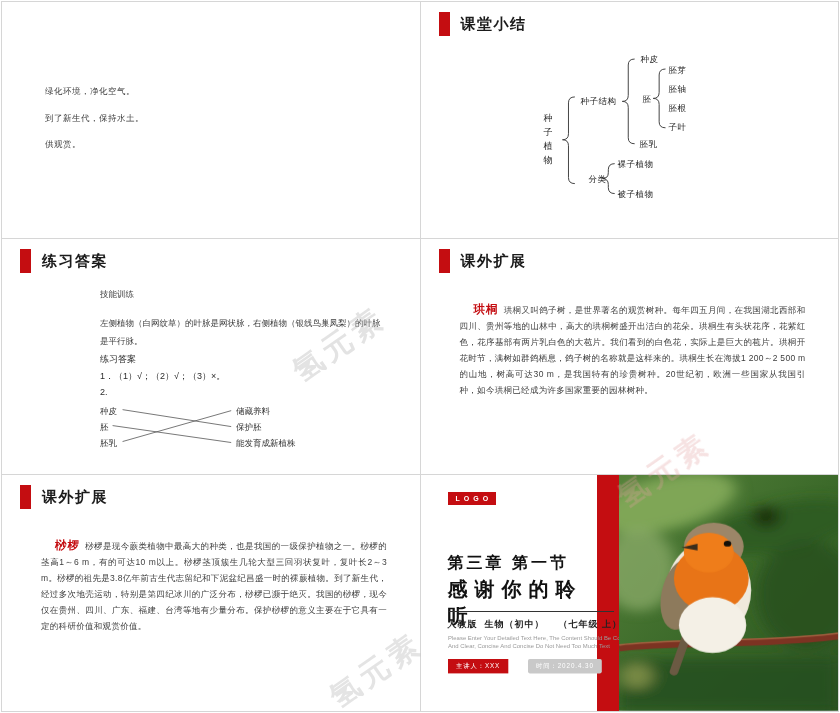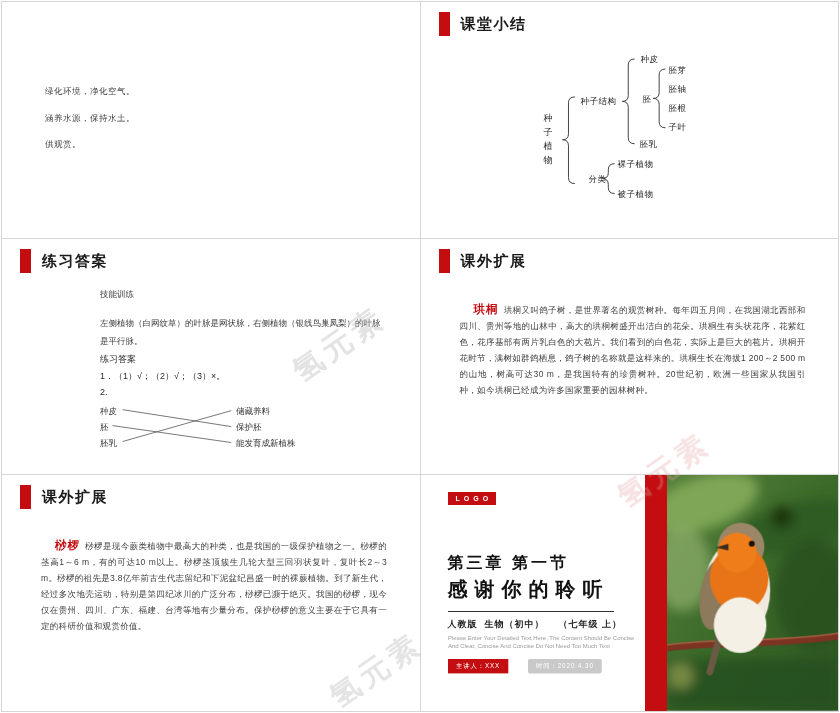--- a/index.html
+++ b/index.html
@@ -34,21 +34,21 @@
   .m-label    { position:absolute; font-size:8.5px; color:#333; white-space:nowrap; }
   .mlines     { position:absolute; inset:0; width:100%; height:100%; }
 
   
   .ext-para { position:absolute; left:39px; top:62px; width:346px; font-size:8.5px;
     color:#3d3d3d; line-height:16px; text-align:justify; text-indent:14px; letter-spacing:.3px; }
   .kw { font-weight:bold; font-size:11.5px; letter-spacing:1px; margin-right:5px; }
 
   
   .s6 { display:flex; height:100%; }
-  .s6-left { position:relative; width:224px; background:#fff; }
+  .s6-left { position:relative; width:176px; background:#fff; }
   .s6-strip { width:22px; height:100%; }
   .s6-photo { flex:1; position:relative; }
   .s6-photo svg { display:block; width:100%; height:100%; }
   .logo-badge { position:absolute; left:27px; top:17px; color:#fff; font-size:7px;
     font-weight:bold; letter-spacing:4px; padding:3px 4px 3px 8px; }
   .chapter { position:absolute; left:27px; top:78px; font-size:16px; font-weight:bold;
     color:#111; letter-spacing:3px; }
   .thanks  { position:absolute; left:27px; top:101px; font-size:20px; font-weight:bold;
     color:#111; letter-spacing:7px; }
   .divider { position:absolute; left:27px; top:136px; width:166px; height:1px; background:#333; }
@@ -69,21 +69,21 @@
   .wm.r1 { left:610px; top:448px; color:rgba(225,160,160,.30); }
 </style>
 </head>
 <body>
 
 <div class="sheet">
 
   <div class="cell">
     <div class="s1-body">
       <div>绿化环境，净化空气。</div>
-      <div>涵养水源，保持水土。</div>
+      <div>到了新生代，保持水土。</div>
       <div>供观赏。</div>
     </div>
   </div>
 
   <div class="cell">
     <div class="hd">
       <div class="bar" style="background:#c40d11;"></div>
       <div class="ttl">课堂小结</div>
     </div>
     <svg class="braces" viewBox="0 0 419 236">

